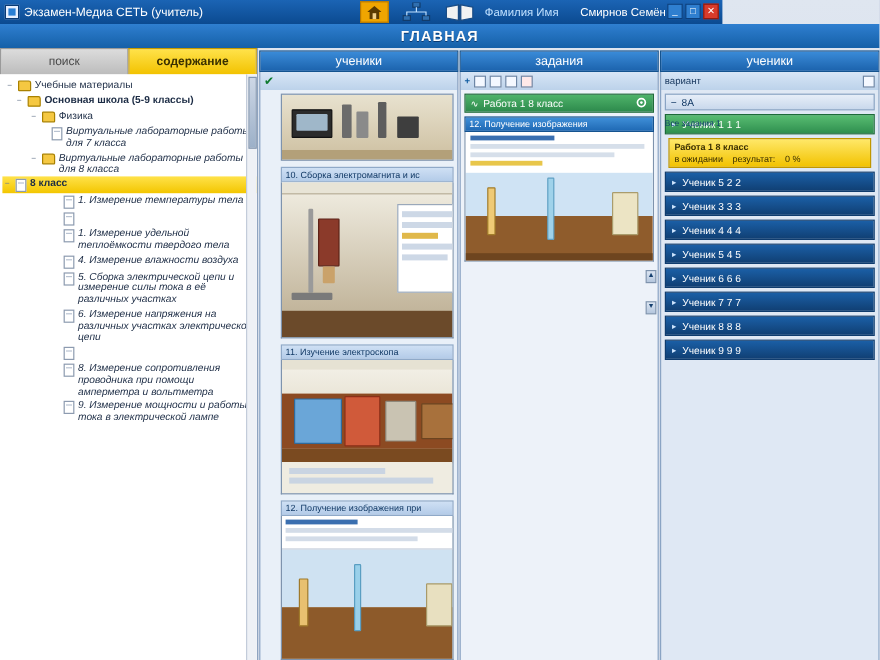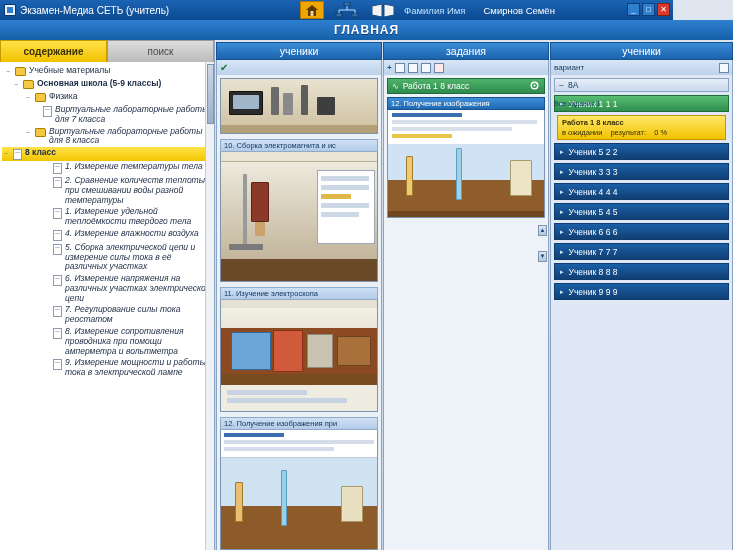--- a/index.html
+++ b/index.html
@@ -11,21 +11,21 @@
     background: #cfd7e6;
   }
   #app {
     position: relative;
     width: 733px; height: 550px;
     background: linear-gradient(#dfe6f0, #c9d3e3);
   }
 
   
   .titlebar {
-    position: absolute; left: 0; top: 0; width: 673px; height: 20px;
+    position: absolute; left: 0; top: 0; width: 602px; height: 20px;
     background: linear-gradient(#1b64b4, #0b4a90);
     display: flex; align-items: center;
     color: #ffffff; font-size: 10px;
   }
   .title-left { display: flex; align-items: center; gap: 4px; padding-left: 4px; }
   .win-icon {
     width: 12px; height: 12px; background: #e8f0ff; border: 1px solid #0a3a74;
     display: inline-block; position: relative;
   }
   .win-icon::after {
@@ -144,21 +144,21 @@
     display: inline-block;
   }
   .col-body {
     background: #eef3fa; border: 1px solid #8aa4c4; border-top: none;
     overflow: hidden; position: relative;
   }
 
   
   #col-screens { left: 216px; width: 166px; }
   #col-screens .col-body { height: 490px; background: #e9f0f8; }
-  .scr-card { margin: 3px 3px 5px 3px; }
+  .scr-card { margin: 3px 3px 5px 17px; }
   .scr-title {
     font-size: 7.5px; color: #123a66; background: linear-gradient(#cfe0f4, #b3cbe8);
     border: 1px solid #8fa9c8; padding: 1px 3px; white-space: nowrap; overflow: hidden;
   }
   .scr-thumb {
     height: 95px; border: 1px solid #7e93ad; border-top: none; position: relative; overflow: hidden;
   }
   .thumb-a { background: linear-gradient(#e8e2cf, #cdbfa0); }
   .thumb-b { background: linear-gradient(#f2efe4, #b8a98c); }
   .thumb-c { background: linear-gradient(#f4f2ea, #cfc2a4); }
@@ -264,22 +264,22 @@
       <span>_</span>
       <span>□</span>
       <span class="close">✕</span>
     </div>
   </div>
 
   <div class="banner">ГЛАВНАЯ</div>
 
   <div class="left-panel">
     <div class="tabs">
+      <div class="tab inactive">поиск</div>
       <div class="tab active">содержание</div>
-      <div class="tab inactive">поиск</div>
     </div>
 
     <div class="tree">
       <div class="node" style="padding-left:2px">
         <span class="twisty">−</span>
         <span class="folder"></span>
         <span class="lbl">Учебные материалы</span>
       </div>
       <div class="node b" style="padding-left:10px">
         <span class="twisty">−</span>
@@ -307,21 +307,20 @@
         <span class="lbl">8 класс</span>
       </div>
       <div class="node it" style="padding-left:40px">
         <span class="twisty"></span>
         <span class="doc"></span>
         <span class="lbl">1. Измерение температуры тела</span>
       </div>
       <div class="node it" style="padding-left:40px">
         <span class="twisty"></span>
         <span class="doc"></span>
-        <span class="lbl">2. Сравнение количеств теплоты при смешивании воды разной температуры</span>
       </div>
       <div class="node it" style="padding-left:40px">
         <span class="twisty"></span>
         <span class="doc"></span>
         <span class="lbl">1. Измерение удельной теплоёмкости твердого тела</span>
       </div>
       <div class="node it" style="padding-left:40px">
         <span class="twisty"></span>
         <span class="doc"></span>
         <span class="lbl">4. Измерение влажности воздуха</span>
@@ -332,21 +331,20 @@
         <span class="lbl">5. Сборка электрической цепи и измерение силы тока в её различных участках</span>
       </div>
       <div class="node it" style="padding-left:40px">
         <span class="twisty"></span>
         <span class="doc"></span>
         <span class="lbl">6. Измерение напряжения на различных участках электрической цепи</span>
       </div>
       <div class="node it" style="padding-left:40px">
         <span class="twisty"></span>
         <span class="doc"></span>
-        <span class="lbl">7. Регулирование силы тока реостатом</span>
       </div>
       <div class="node it" style="padding-left:40px">
         <span class="twisty"></span>
         <span class="doc"></span>
         <span class="lbl">8. Измерение сопротивления проводника при помощи амперметра и вольтметра</span>
       </div>
       <div class="node it" style="padding-left:40px">
         <span class="twisty"></span>
         <span class="doc"></span>
         <span class="lbl">9. Измерение мощности и работы тока в электрической лампе</span>

